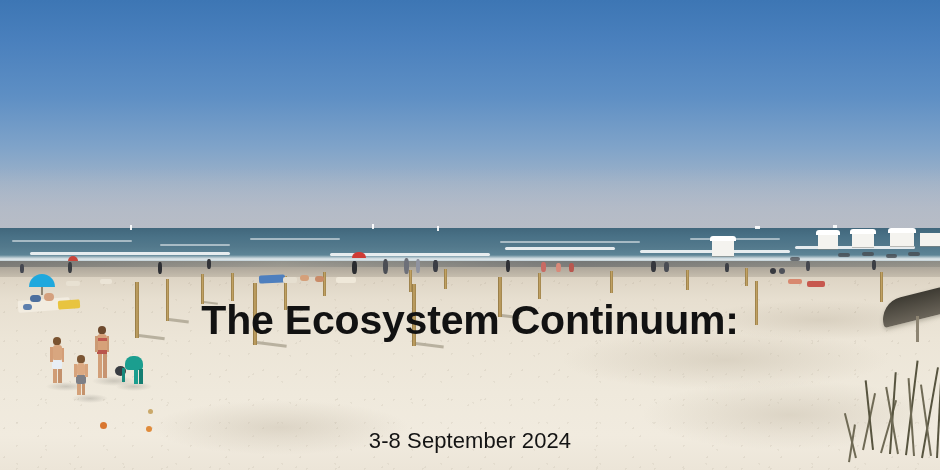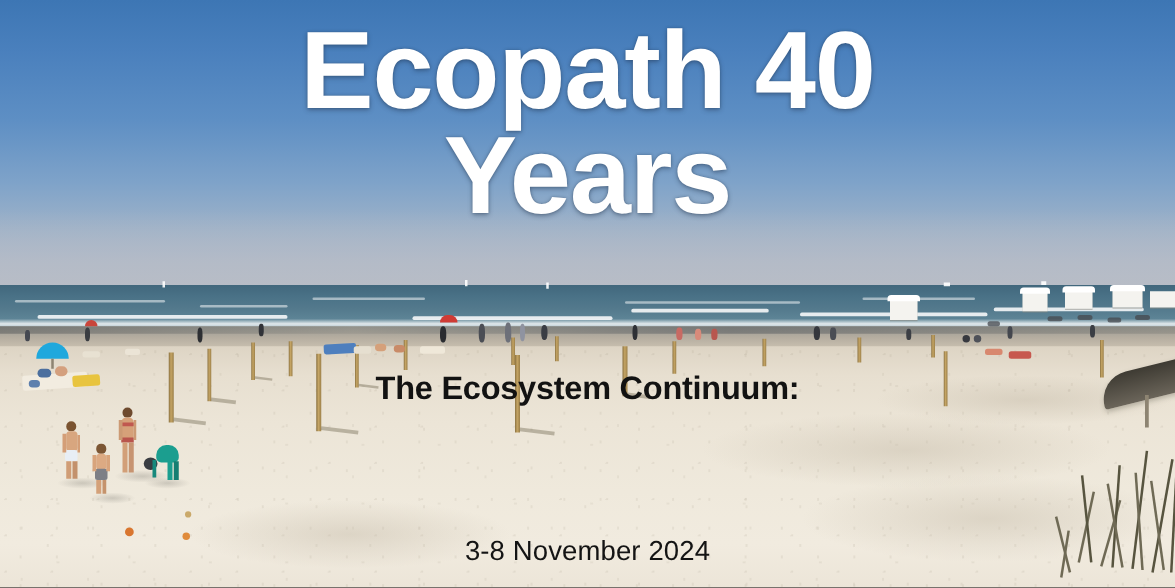--- a/index.html
+++ b/index.html
@@ -124,21 +124,21 @@
   .title{
     position:absolute;left:0;top:14px;width:940px;text-align:center;
     color:#ffffff;font-size:88px;line-height:0.96;font-weight:700;
     letter-spacing:-1px;
     text-shadow:0 2px 4px rgba(28,46,70,.42), 0 0 2px rgba(30,50,75,.35);
   }
   .title .line2{display:block;}
 
   .subtitle{
     position:absolute;left:0;top:293px;width:940px;text-align:center;
-    color:#121212;font-size:26px;line-height:1.32;font-weight:700;
+    color:#121212;font-size:41px;line-height:1.32;font-weight:700;
     letter-spacing:-0.2px;
   }
   .subtitle .l{display:block;}
 
   .meta1{
     position:absolute;left:0;top:387px;width:940px;text-align:center;
     color:#1b1b1b;font-size:21px;font-weight:400;letter-spacing:.1px;
   }
   .meta2{
     position:absolute;left:0;top:428px;width:940px;text-align:center;
@@ -337,24 +337,20 @@
   <div class="grass l" style="left:889px;top:372px;height:82px;transform:rotate(4deg);"></div>
   <div class="grass" style="left:897px;top:386px;height:68px;transform:rotate(-10deg);"></div>
   <div class="grass l" style="left:905px;top:360px;height:95px;transform:rotate(7deg);"></div>
   <div class="grass" style="left:913px;top:378px;height:78px;transform:rotate(-4deg);"></div>
   <div class="grass l" style="left:921px;top:366px;height:92px;transform:rotate(10deg);"></div>
   <div class="grass" style="left:930px;top:384px;height:72px;transform:rotate(-8deg);"></div>
   <div class="grass l" style="left:936px;top:372px;height:86px;transform:rotate(3deg);"></div>
   <div class="grass" style="left:855px;top:412px;height:46px;transform:rotate(-14deg);"></div>
   <div class="grass" style="left:848px;top:424px;height:38px;transform:rotate(9deg);"></div>
 
-  <div class="title">
-    <span>Ecopath 40</span>
-    <span class="line2">Years</span>
-  </div>
 
   <div class="subtitle">
     <span class="l">The Ecosystem Continuum:</span>
   </div>
 
-  <div class="meta2">3-8 November 2024</div>
+  <div class="meta2">3-8 September 2024</div>
 
 </div>
 
 </body></html>

